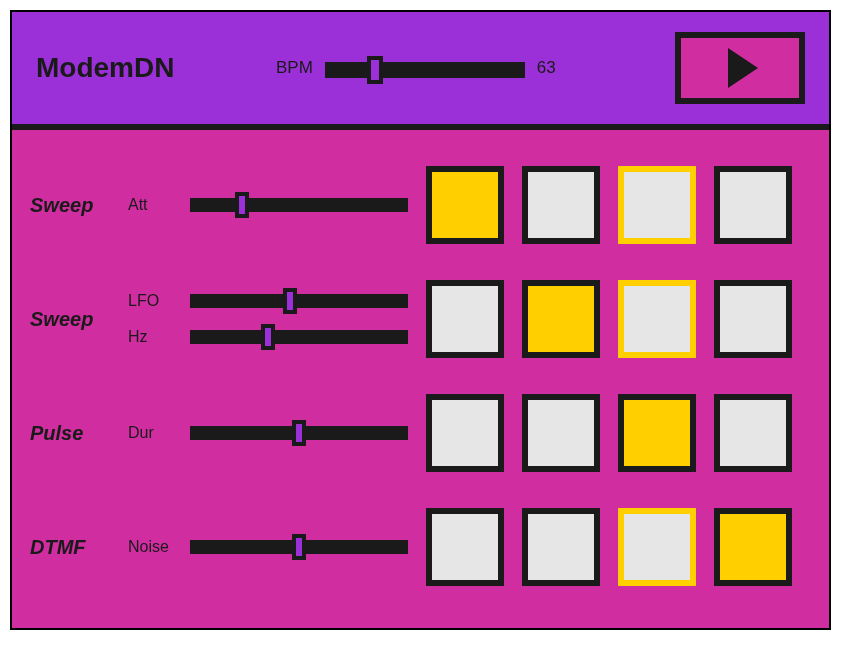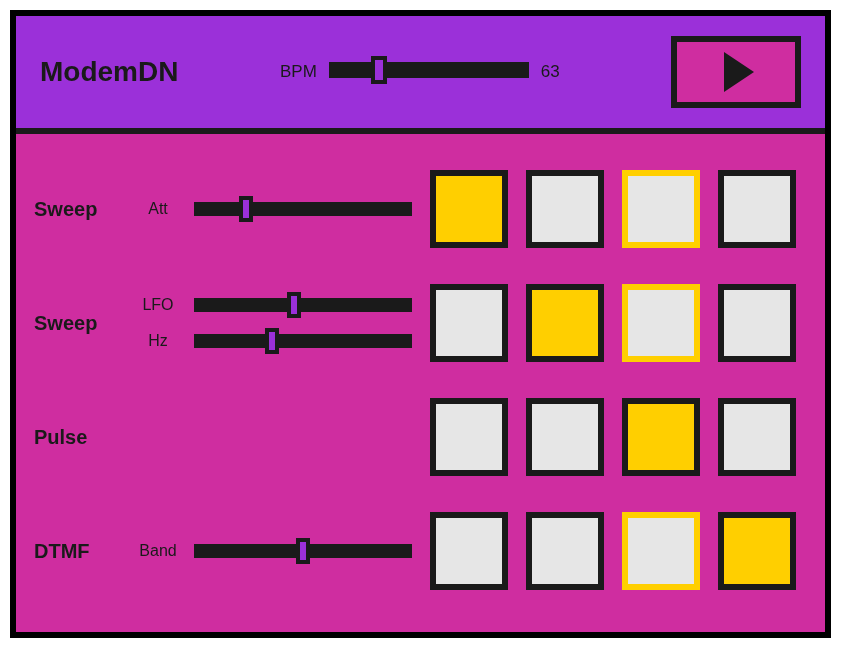--- a/index.html
+++ b/index.html
@@ -3,40 +3,40 @@
 <meta charset="utf-8">
 <style>
   * { box-sizing: border-box; margin: 0; padding: 0; }
   body {
     background: #fff;
     font-family: -apple-system, BlinkMacSystemFont, "Segoe UI", Helvetica, Arial, sans-serif;
     padding: 10px;
   }
   .panel {
     width: 821px;
-    border: 6px solid #000000;
+    border: 2px solid #000000;
     background: #cf2da0;
   }
   .header {
     display: flex;
     align-items: center;
     background: #9b30d9;
     border-bottom: 6px solid #1a1a1a;
     padding: 20px 24px;
     gap: 20px;
   }
   .title {
     font-size: 28px;
     font-weight: 700;
     color: #1a1a1a;
     flex: 0 0 220px;
   }
   .bpm-wrap {
     display: flex;
-    align-items: flex-start;
+    align-items: flex-end;
     gap: 12px;
     flex: 1;
   }
   .bpm-label, .bpm-value {
     font-size: 17px;
     color: #1a1a1a;
   }
   .bpm-slider {
     position: relative;
     width: 200px;
@@ -76,35 +76,36 @@
     display: flex;
     align-items: center;
     gap: 18px;
     padding: 18px 0;
   }
   .track-name {
     width: 80px;
     font-size: 20px;
     font-weight: 700;
     color: #1a1a1a;
+    font-style: italic;
   }
   .controls {
     width: 280px;
     display: flex;
     flex-direction: column;
     gap: 18px;
   }
   .control-row {
     display: flex;
     align-items: center;
     gap: 10px;
   }
   .control-label {
     width: 52px;
-    text-align: center;
+    text-align: left;
     font-size: 16px;
     color: #1a1a1a;
   }
   .slider {
     position: relative;
     flex: 1;
     height: 14px;
     background: #1a1a1a;
   }
   .thumb {
@@ -195,33 +196,39 @@
         <div class="steps">
           <div class="step"></div>
           <div class="step on"></div>
           <div class="step active"></div>
           <div class="step"></div>
         </div>
       </div>
       <div class="track">
         <div class="track-name">Pulse</div>
         <div class="controls">
+          <div class="control-row">
+            <div class="control-label">Dur</div>
+            <div class="slider">
+              <div class="thumb" style="left: 50%;"></div>
+            </div>
+          </div>
         </div>
         <div class="steps">
           <div class="step"></div>
           <div class="step"></div>
           <div class="step on active"></div>
           <div class="step"></div>
         </div>
       </div>
       <div class="track">
         <div class="track-name">DTMF</div>
         <div class="controls">
           <div class="control-row">
-            <div class="control-label">Band</div>
+            <div class="control-label">Noise</div>
             <div class="slider">
               <div class="thumb" style="left: 50%;"></div>
             </div>
           </div>
         </div>
         <div class="steps">
           <div class="step"></div>
           <div class="step"></div>
           <div class="step active"></div>
           <div class="step on"></div>

